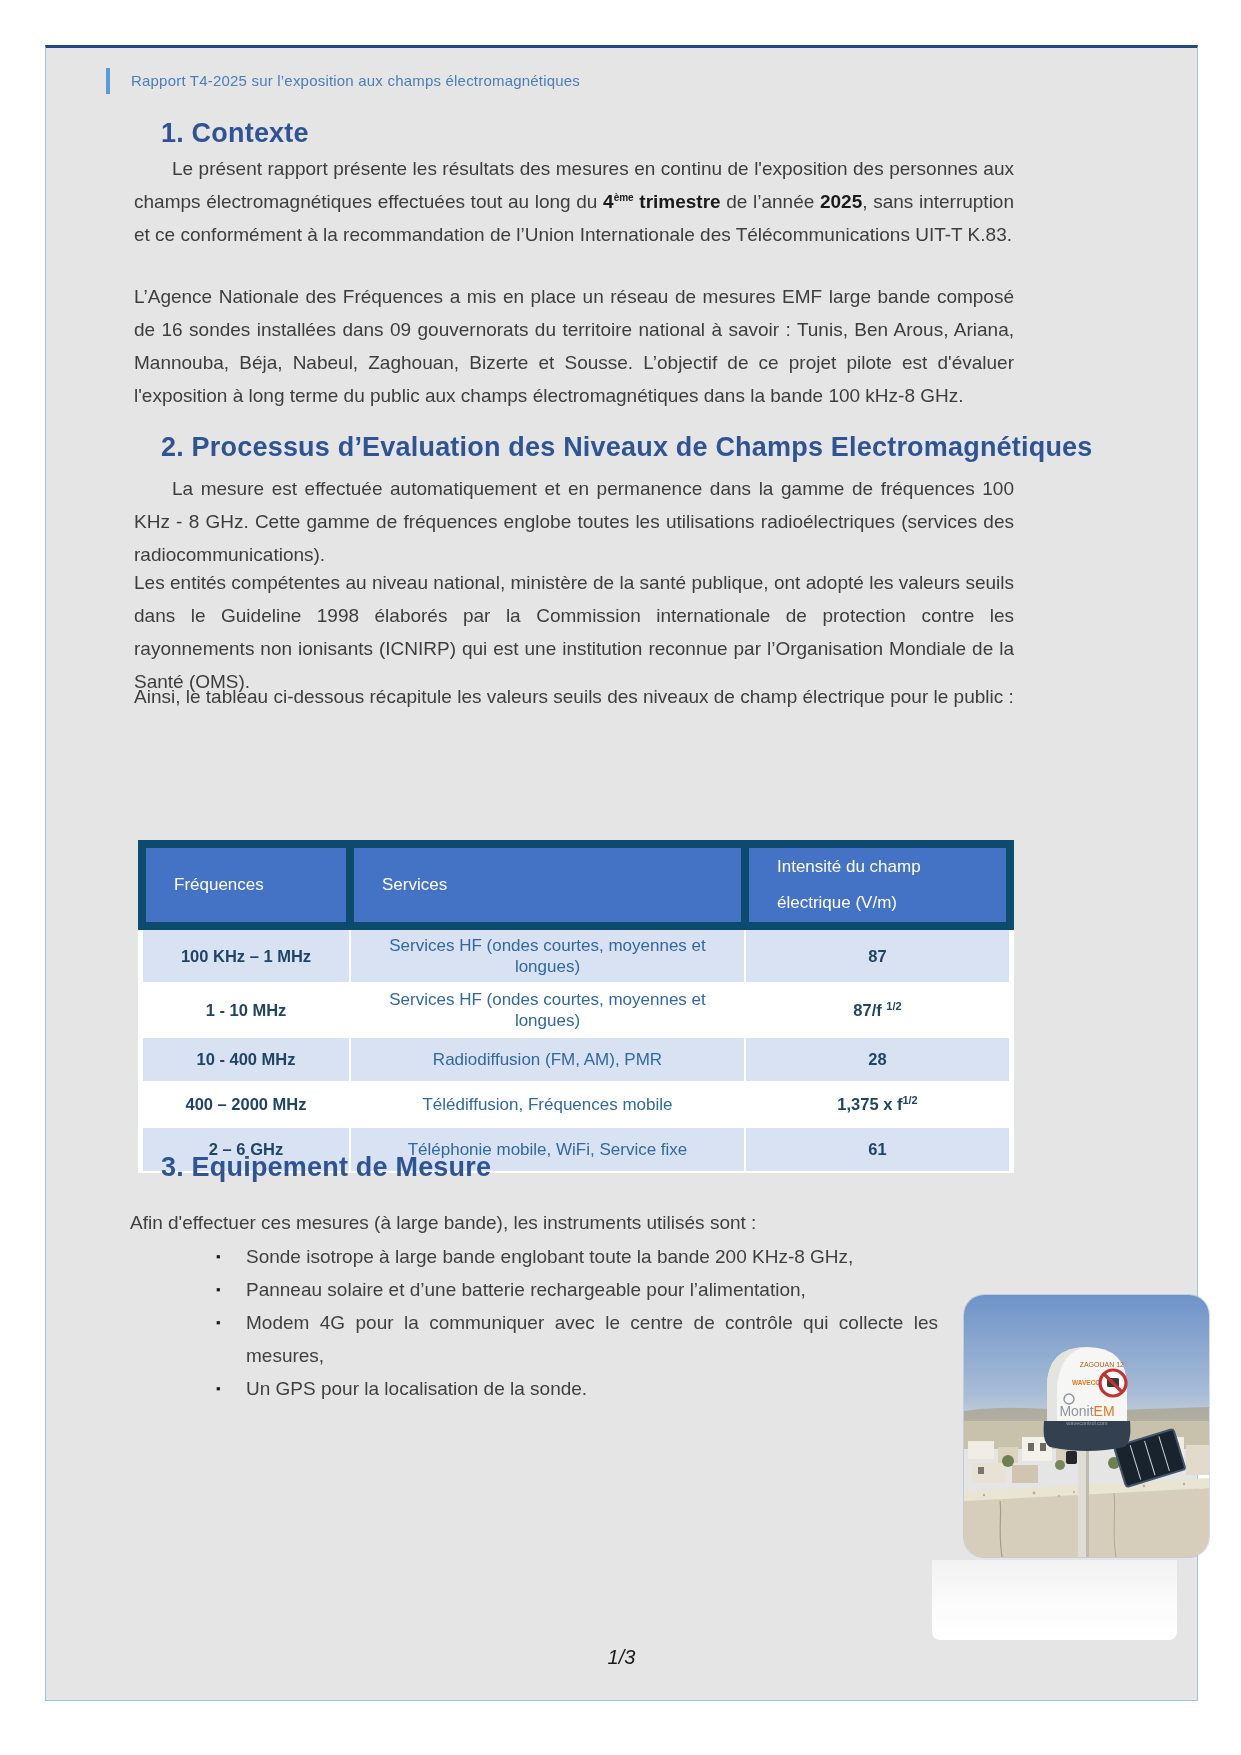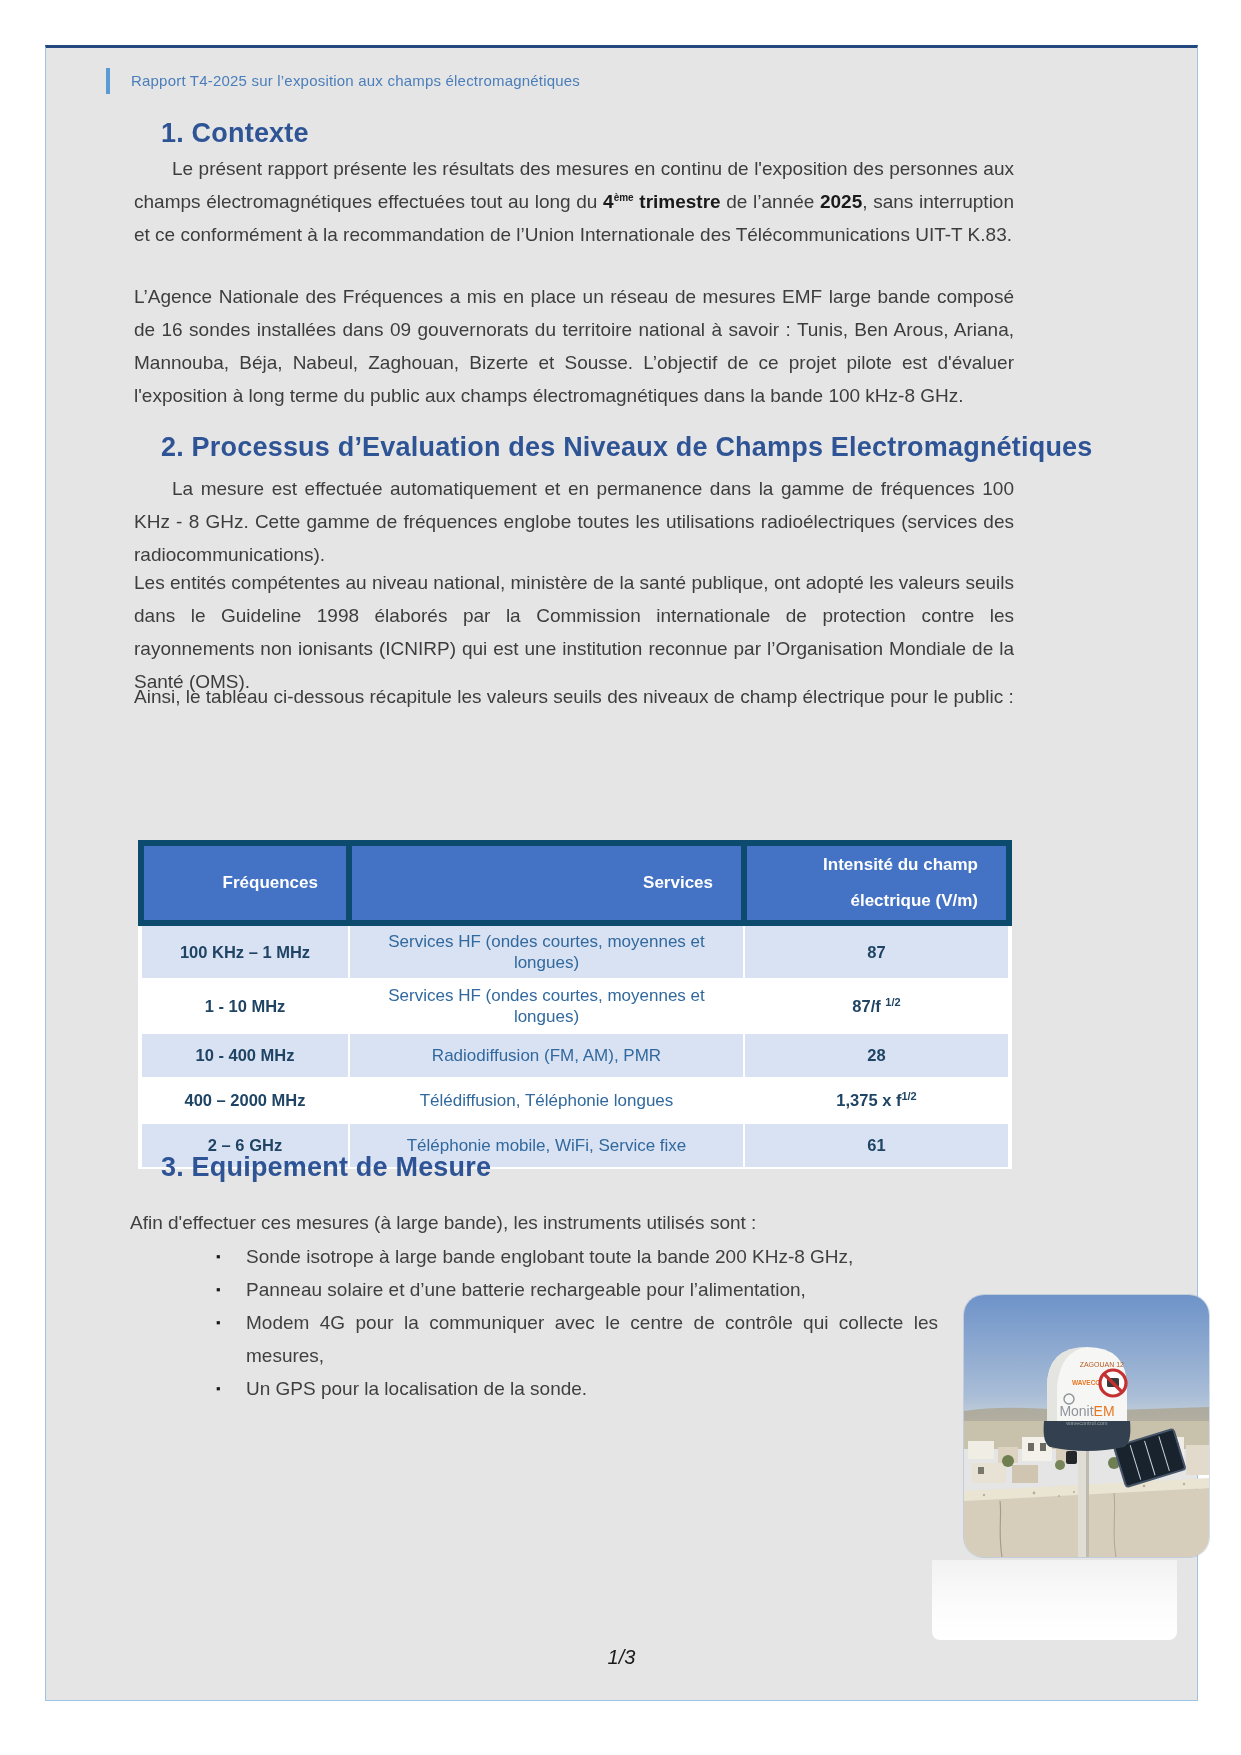--- a/index.html
+++ b/index.html
@@ -21,22 +21,22 @@
   .p2{top:232px;}
   .p3{top:424px;}
   .p4{top:518px;}
   .p5{top:632px;}
   .b{font-weight:bold;color:#1a1a1a;}
   sup.e{font-size:10px;vertical-align:super;line-height:0;}
   
   table.seuils{position:absolute;left:92px;top:792px;width:868px;border-collapse:collapse;
         table-layout:fixed;background:#fff;}
   table.seuils col.c1{width:208px;} table.seuils col.c2{width:395px;} table.seuils col.c3{width:265px;}
-  table.seuils th{background:#4472C4;color:#fff;font-size:17px;font-weight:bold;text-align:right;
-        vertical-align:middle;height:74px;border:6px solid #0c4a6e;padding:0 28px;line-height:36px;}
+  table.seuils th{background:#4472C4;color:#fff;font-size:17px;font-weight:normal;text-align:left;
+        vertical-align:middle;height:74px;border:8px solid #0c4a6e;padding:0 28px;line-height:36px;}
   table.seuils td{border:2px solid #fff;text-align:center;vertical-align:middle;padding:2px 10px;}
   table.seuils tr.alt td{background:#D9E2F3;}
   table.seuils tr.r2l td{height:44px;} table.seuils tr.r1l td{height:35px;}
   td.freq{font-size:16.5px;font-weight:bold;color:#1F4464;}
   td.serv{font-size:17px;color:#31699E;line-height:21px;padding:4px 32px !important;}
   td.val{font-size:16.5px;font-weight:bold;color:#1F4464;}
   td.val sup{font-size:11px;vertical-align:super;line-height:0;}
   table.seuils{border-bottom:2px solid #AEC6E8;}
   
   .intro{position:absolute;left:84px;top:1158px;width:880px;font-size:19px;line-height:33px;}
@@ -100,21 +100,21 @@
         <td class="serv">Services HF (ondes courtes, moyennes et longues)</td>
         <td class="val"><span>87/f </span><sup>1/2</sup></td>
       </tr>
       <tr class="alt r1l">
         <td class="freq">10 - 400 MHz</td>
         <td class="serv">Radiodiffusion (FM, AM), PMR</td>
         <td class="val"><span>28</span><sup></sup></td>
       </tr>
       <tr class="r1l">
         <td class="freq">400 – 2000 MHz</td>
-        <td class="serv">Télédiffusion, Téléphonie longues</td>
+        <td class="serv">Télédiffusion, Fréquences mobile</td>
         <td class="val"><span>1,375 x f</span><sup>1/2</sup></td>
       </tr>
       <tr class="alt r1l">
         <td class="freq">2 – 6 GHz</td>
         <td class="serv">Téléphonie mobile, WiFi, Service fixe</td>
         <td class="val"><span>61</span><sup></sup></td>
       </tr>
     </tbody>
   </table>
 

